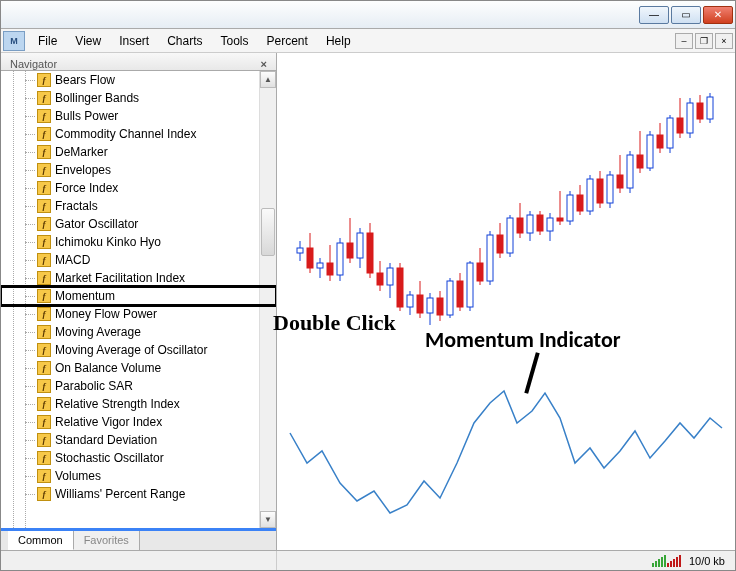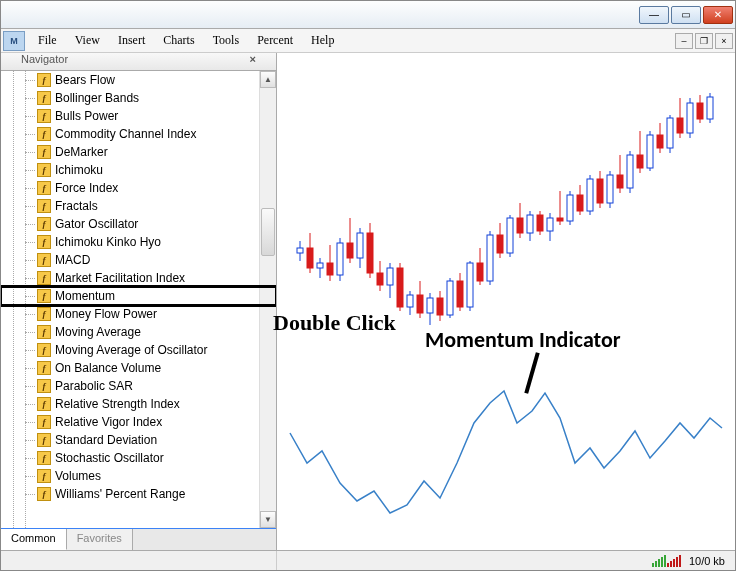--- a/index.html
+++ b/index.html
@@ -7,45 +7,45 @@
   .window { width: 736px; height: 571px; border: 1px solid #888; background: #f0f0f0; position: relative; }
   
   
   .titlebar { height: 28px; background: linear-gradient(#fdfefe, #e6edf4); display: flex; align-items: center; justify-content: flex-end; padding: 0 2px; border-bottom: 1px solid #aaa; }
   .titlebar .win-btn { width: 30px; height: 18px; margin-left: 2px; border: 1px solid #5a7aa0; background: linear-gradient(#f0f6fc, #cfe0f2); display: flex; align-items: center; justify-content: center; border-radius: 2px; font-size: 10px; cursor: default; }
   .titlebar .win-btn.close { background: linear-gradient(#f08070, #d04020); border-color: #a03010; color: #fff; }
   
   
   .menubar { height: 24px; background: #f5f5f5; display: flex; align-items: center; padding: 0 2px; border-bottom: 1px solid #ccc; }
   .app-icon { width: 22px; height: 20px; background: #bcd6f0; border: 1px solid #7a9ec4; margin-right: 4px; display: flex; align-items: center; justify-content: center; font-size: 9px; color: #2a5080; font-weight: bold; }
-  .menu-item { padding: 12px 9px; cursor: default; font-family: Liberation Serif, serif; }
+  .menu-item { padding: 12px 9px; cursor: default; }
   .mdi-controls { margin-left: auto; display: flex; }
   .mdi-btn { width: 18px; height: 16px; border: 1px solid #aaa; margin-left: 2px; font-size: 9px; display: flex; align-items: center; justify-content: center; background: #f0f0f0; cursor: default; }
   
   
   .content { display: flex; height: calc(100% - 28px - 24px - 20px); }
   
   
   .navigator { width: 276px; background: #fff; border-right: 1px solid #aaa; display: flex; flex-direction: column; position: relative; }
-  .nav-header { height: 18px; background: linear-gradient(#f8f8f8, #e8e8e8); border-bottom: 1px solid #aaa; display: flex; align-items: flex-start; padding: 0 20px; font-size: 11px; color: #555; }
+  .nav-header { height: 18px; background: linear-gradient(#f8f8f8, #e8e8e8); border-bottom: 1px solid #aaa; display: flex; align-items: flex-end; padding: 0 9px; font-size: 11px; color: #555; }
   .nav-close { margin-left: auto; font-weight: bold; cursor: default; font-size: 11px; }
   .nav-tree { flex: 1; overflow: hidden; position: relative; }
   .tree-inner { position: absolute; inset: 0; overflow: hidden; }
   .tree-item { display: flex; align-items: center; height: 18px; padding-left: 36px; font-size: 12px; color: #000; white-space: nowrap; cursor: default; position: relative; }
   .tree-item::before { content: ''; position: absolute; left: 24px; top: 50%; width: 10px; border-top: 1px dotted #aaa; }
   .tree-line { position: absolute; left: 24px; top: 0; bottom: 0; border-left: 1px dotted #aaa; }
   .tree-line2 { position: absolute; left: 12px; top: 0; bottom: 0; border-left: 1px dotted #aaa; }
   .ind-icon { width: 14px; height: 14px; background: #f7c848; border: 1px solid #c09010; margin-right: 4px; display: flex; align-items: center; justify-content: center; font-size: 9px; font-style: italic; font-family: serif; color: #5a3800; font-weight: bold; }
   .tree-item.highlighted { outline: 3px solid #000; outline-offset: -1px; z-index: 2; }
   .nav-scrollbar { position: absolute; right: 0; top: 0; bottom: 0; width: 17px; background: #f0f0f0; border-left: 1px solid #ddd; }
   .scroll-up, .scroll-down { height: 17px; background: linear-gradient(#fdfdfd, #e0e0e0); border: 1px solid #bbb; display: flex; align-items: center; justify-content: center; font-size: 8px; color: #555; cursor: default; }
   .scroll-down { position: absolute; bottom: 0; left: 0; right: 0; }
   .scroll-thumb { position: absolute; left: 1px; right: 1px; top: 30%; height: 48px; background: linear-gradient(#fafafa, #d8d8d8); border: 1px solid #bbb; border-radius: 2px; cursor: default; }
   
-  .nav-tabs { height: 22px; display: flex; border-top: 1px solid #3b82f6; background: #e8e8e8; }
+  .nav-tabs { height: 22px; display: flex; border-top: 3px solid #3b82f6; background: #e8e8e8; padding-left: 7px; }
   .nav-tab { padding: 3px 10px; font-size: 11px; border-right: 1px solid #aaa; background: #f0f0f0; cursor: default; }
   .nav-tab.active { background: #fff; border-bottom: 1px solid #fff; position: relative; top: 0; }
   .nav-tab:not(.active) { color: #888; }
   
   
   .chart-area { flex: 1; background: #fff; position: relative; }
   .candle-chart { position: absolute; top: 10px; left: 5px; right: 5px; height: 280px; }
   .indicator-chart { position: absolute; top: 310px; left: 5px; right: 5px; height: 165px; }
   
   
@@ -113,21 +113,21 @@
             <div class="tree-item">
               <span class="ind-icon">f</span>
               <span>Commodity Channel Index</span>
             </div>
             <div class="tree-item">
               <span class="ind-icon">f</span>
               <span>DeMarker</span>
             </div>
             <div class="tree-item">
               <span class="ind-icon">f</span>
-              <span>Ichimoku</span>
+              <span>Envelopes</span>
             </div>
             <div class="tree-item">
               <span class="ind-icon">f</span>
               <span>Force Index</span>
             </div>
             <div class="tree-item">
               <span class="ind-icon">f</span>
               <span>Fractals</span>
             </div>
             <div class="tree-item">

